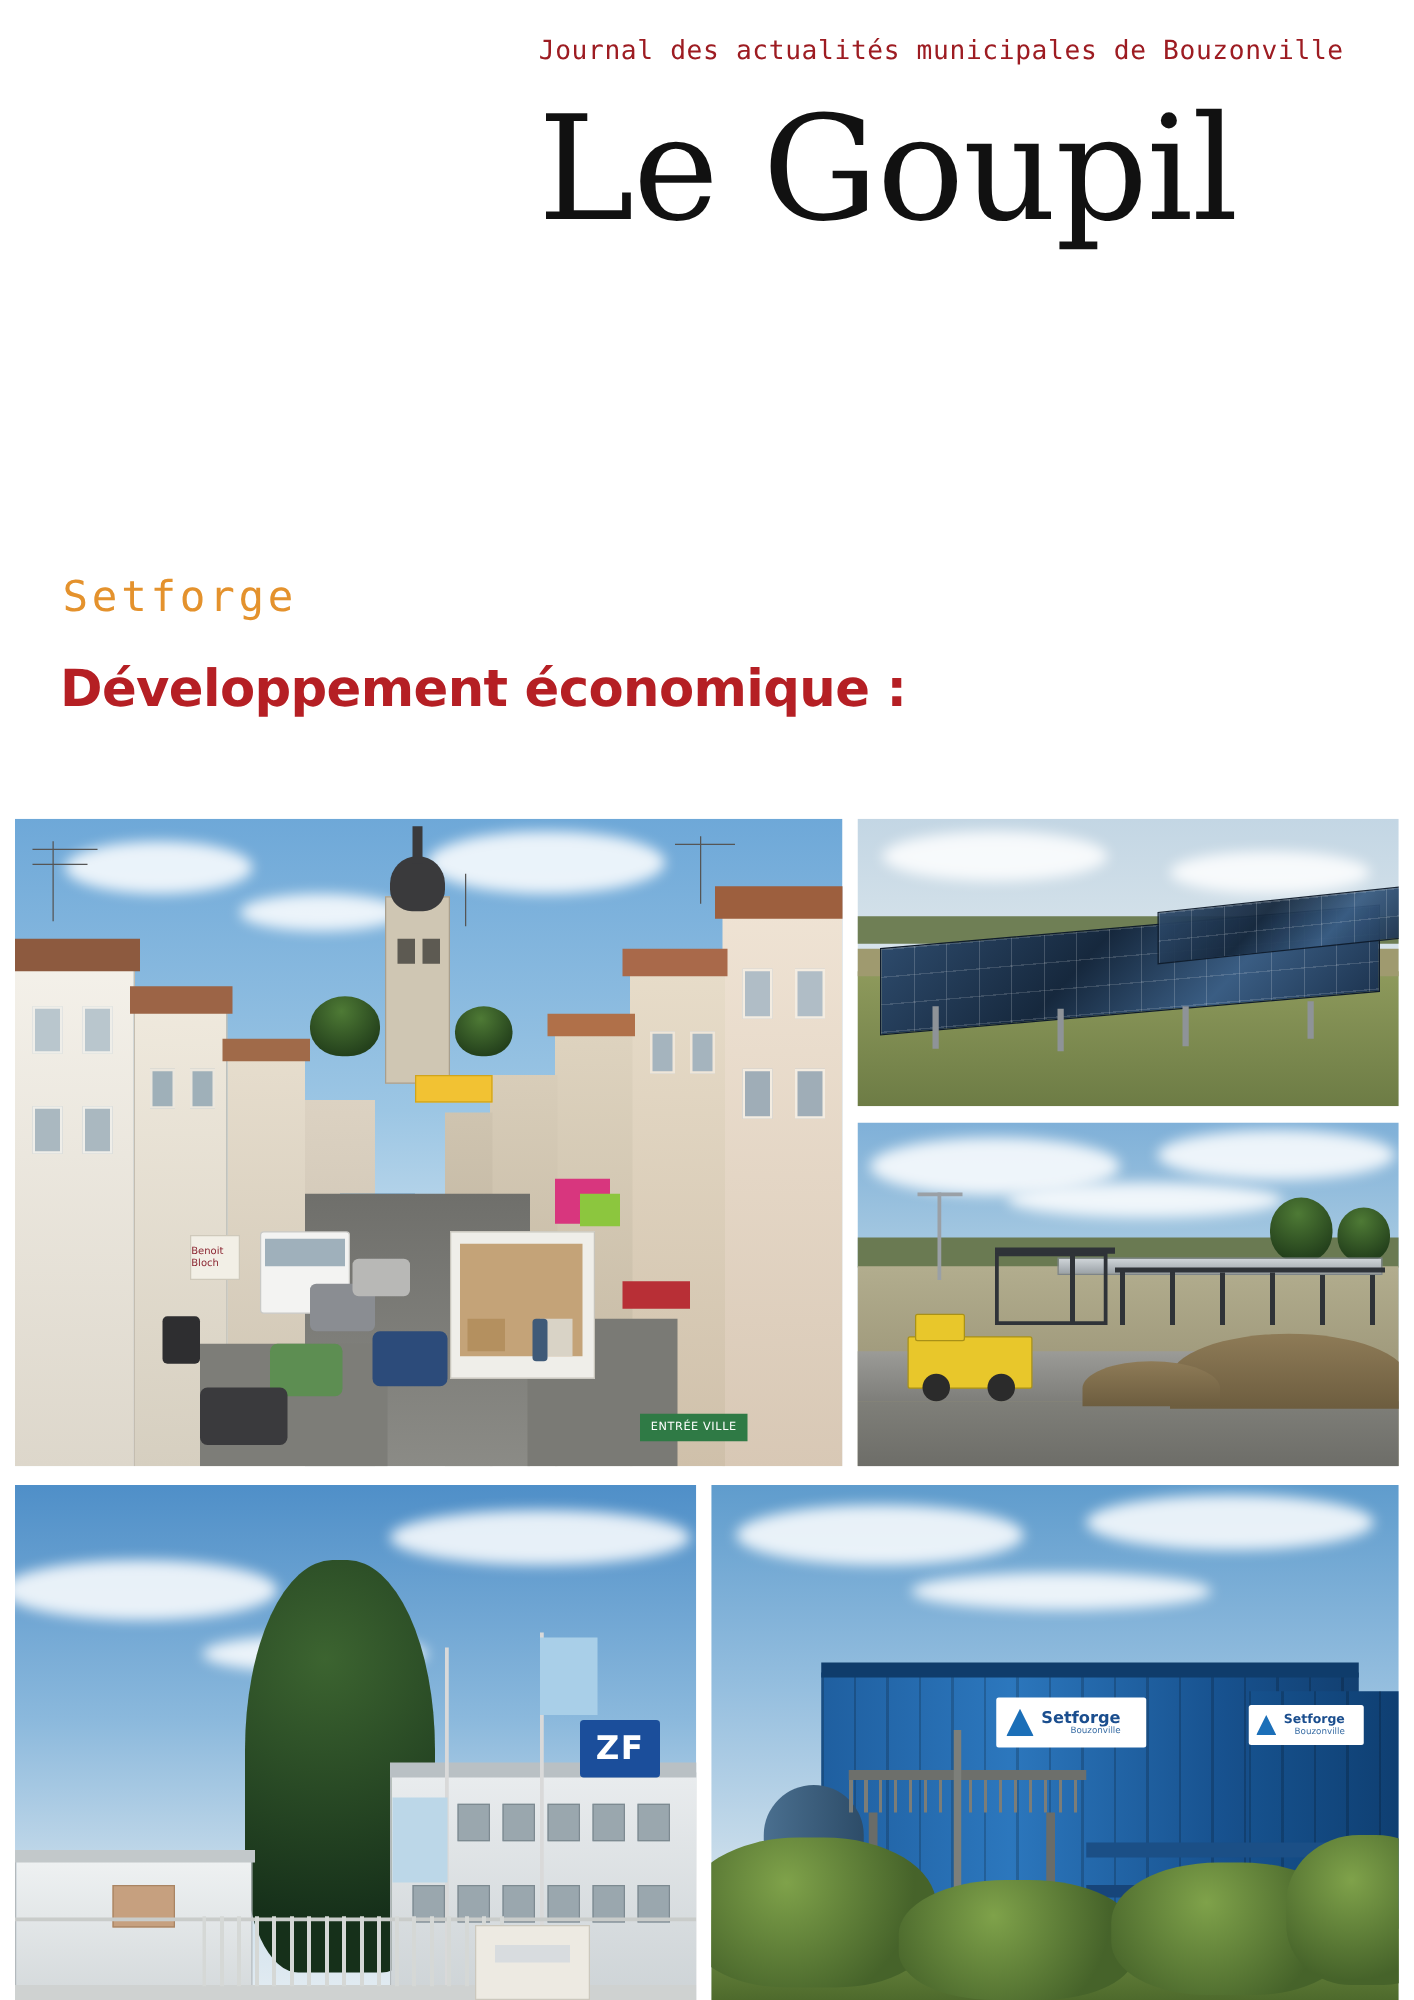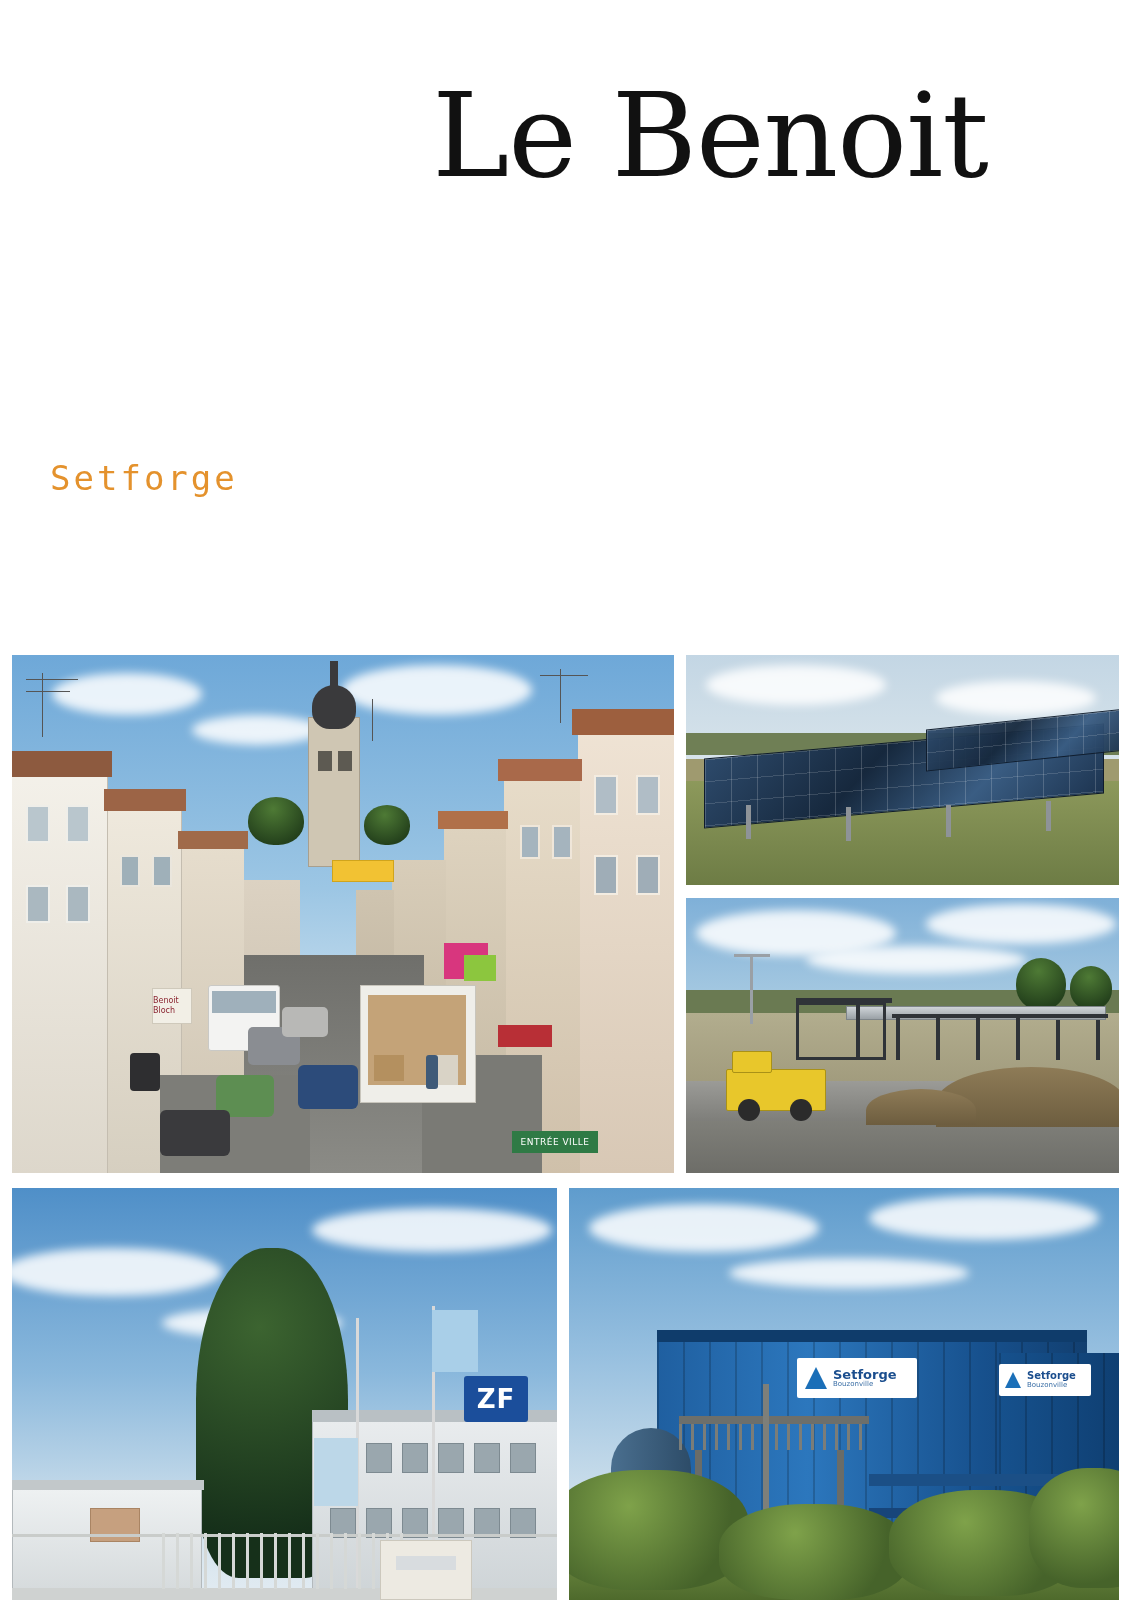--- a/index.html
+++ b/index.html
@@ -219,21 +219,21 @@
     border-radius:2px;
   }
   .sf-sign .sf-mark {
     width:22px; height:22px; background:#1b6fb8;
     clip-path: polygon(50% 0%, 100% 100%, 0% 100%);
   }
   .sf-sign .sf-txt {
     font-family:"DejaVu Sans", sans-serif;
     font-size:13px; color:#1b4e8e; font-weight:bold; line-height:1.05;
   }
-  .sf-sign .sf-txt small { display:block; font-size:7px; font-weight:normal; color:#3a6ea5; }
+  .sf-sign .sf-txt small { display:block; font-size:7px; font-weight:normal; color:#3a6ea5;text-align:right; }
   .bush {
     position:absolute; border-radius:45% 45% 40% 40%;
     background: radial-gradient(circle at 40% 30%, #7fa24a, #46632a 70%);
   }
 
   
   .cs-ground { position:absolute; left:0; bottom:0; width:100%; background: linear-gradient(#b2ad8e,#8c8568); }
   .cs-frame { position:absolute; border:3px solid #2f3338; }
   .cs-beam { position:absolute; background:#2f3338; }
   .cs-roof { position:absolute; background: linear-gradient(#cfd4d8,#9aa1a6); border:1px solid #7d8488; }
@@ -247,29 +247,31 @@
     border-radius: 50% 50% 46% 46%;
   }
 </style>
 </head>
 <body>
 
 <div class="page">
 
   <div class="masthead">
 
+    <div class="tagline">Journal des actualités municipales de Bouzonville</div>
 
 
     <div class="title-block">
-      <div class="title-main">Le Benoit</div>
+      <div class="title-main">Le Goupil</div>
     </div>
 
   </div>
 
   <div class="dossier-label">Setforge</div>
+  <div class="headline1">Développement économique :</div>
 
   <div class="photos">
 
     <div class="photo" id="photo-street">
       <div class="sky"></div>
       <div class="cloud" style="left:40px;top:18px;width:150px;height:42px;"></div>
       <div class="cloud" style="left:330px;top:10px;width:190px;height:50px;"></div>
       <div class="cloud" style="left:180px;top:60px;width:130px;height:30px;"></div>
 
       <div style="position:absolute;left:296px;top:62px;width:52px;height:150px;background:#cfc6b3;border:1px solid #a89f8e;"></div>

